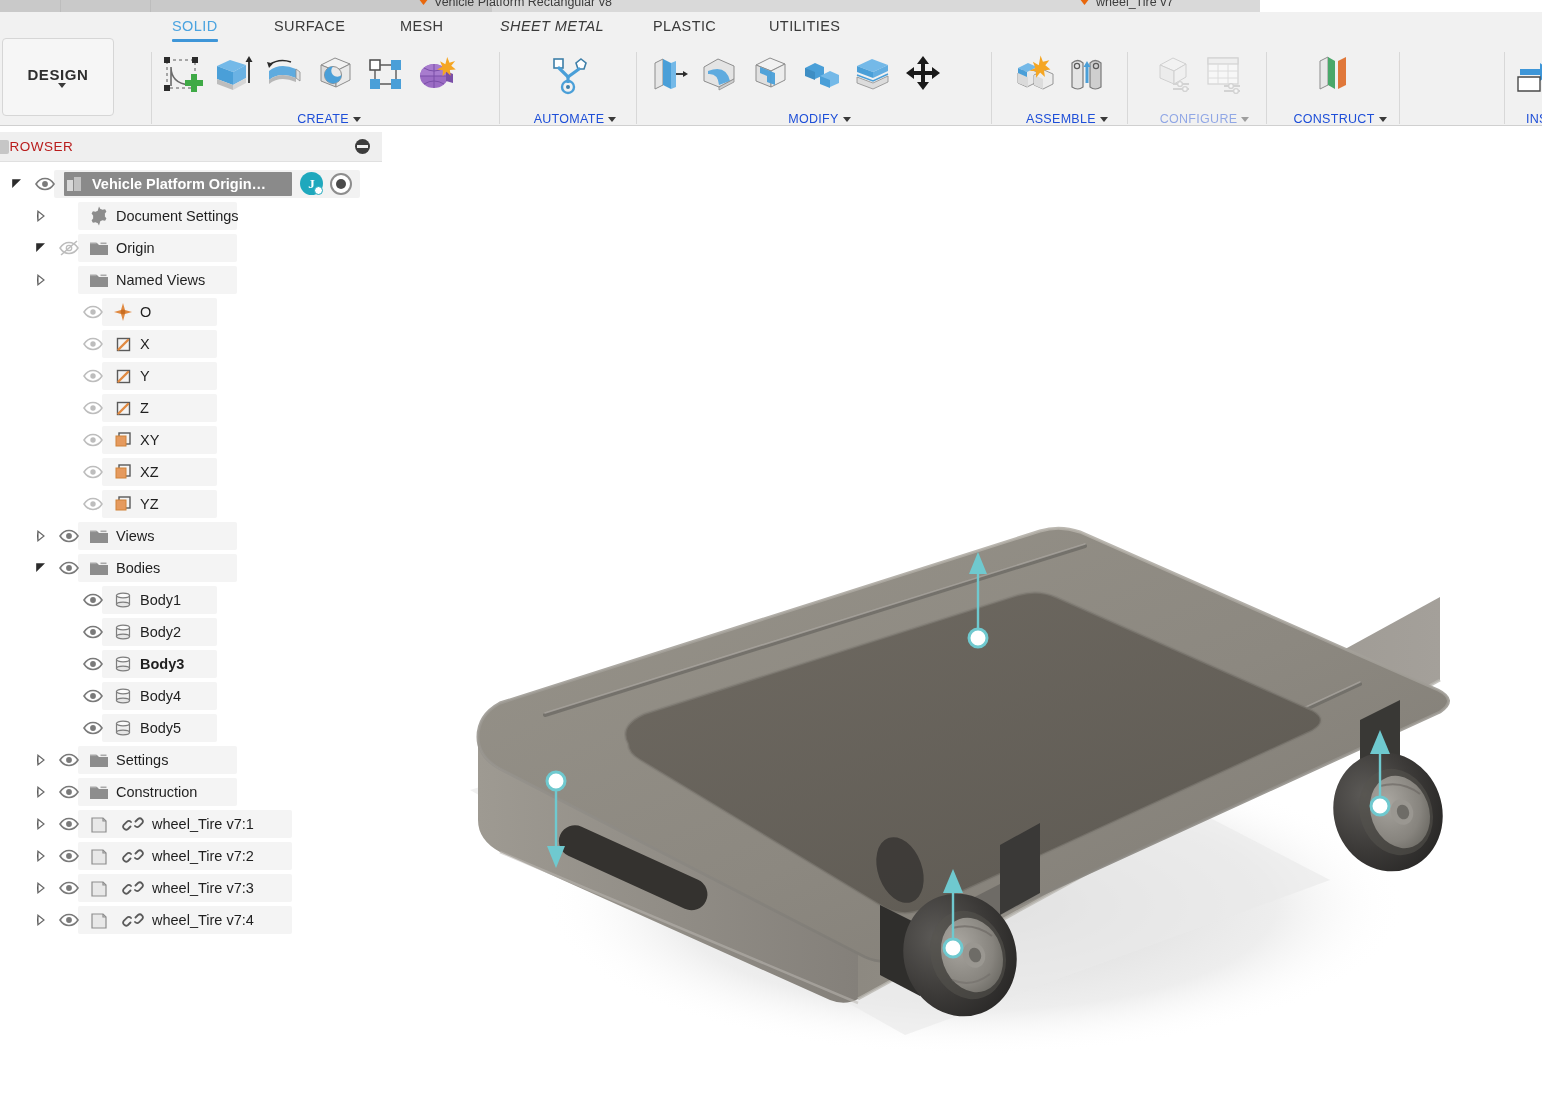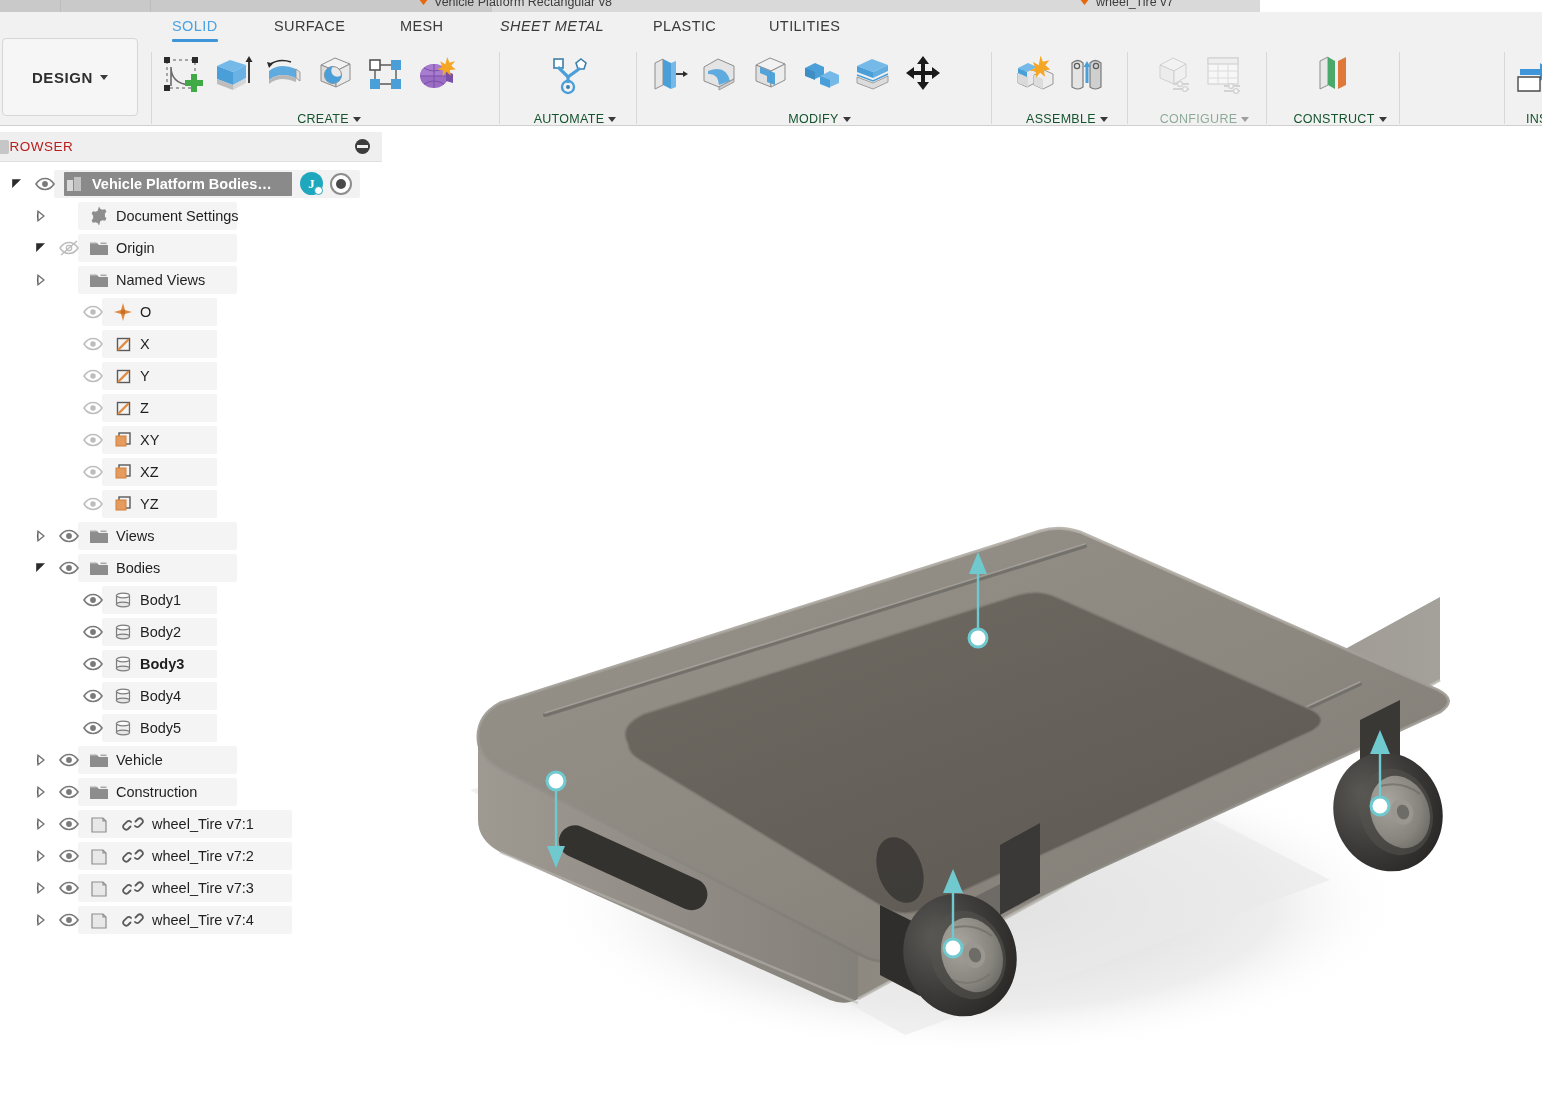--- a/index.html
+++ b/index.html
@@ -52,39 +52,40 @@
     white-space: nowrap; cursor: pointer;
   }
   .rtab.active { color: #4aa3e0; }
   .rtab.active::after {
     content: ""; position: absolute; left: 0; right: 0; bottom: 0;
     height: 3px; background: #3e96d8; border-radius: 1px;
   }
 
   
   .design-box {
-    position: absolute; left: 2px; top: 26px; width: 136px; height: 78px;
+    position: absolute; left: 2px; top: 26px; width: 112px; height: 78px;
     border: 1px solid #d6d6d6; border-radius: 4px; background: #f6f6f6;
     display: flex; align-items: center; justify-content: center;
     cursor: pointer;
+    flex-direction: column;
   }
   .design-box .lbl { font-size: 15px; font-weight: bold; color: #2f2f2f; letter-spacing: .6px; }
   .design-box .caret { margin-left: 7px; }
   .caret {
     display: inline-block; width: 0; height: 0;
     border-left: 4.5px solid transparent; border-right: 4.5px solid transparent;
     border-top: 5px solid #3a3a3a; vertical-align: middle;
   }
 
   
   .panel { position: absolute; top: 34px; height: 82px; }
   .panel .icons { display: flex; align-items: center; height: 56px; gap: 5px; }
   .panel .plabel {
     position: absolute; bottom: 2px; left: 14px; right: 0;
-    text-align: center; font-size: 12.5px; color: #14532d; letter-spacing: .3px;
+    text-align: center; font-size: 12.5px; color: #1d4ed8; letter-spacing: .3px;
     white-space: nowrap;
   }
   .panel .plabel .caret { margin-left: 4px; border-top-color:#3a3a3a; }
   .vdiv {
     position: absolute; top: 40px; width: 1px; height: 72px; background: #d8d8d8;
   }
   .ic {
     width: 46px; height: 46px; position: relative; cursor: pointer;
     display: inline-block; flex: 0 0 auto;
   }
@@ -586,21 +587,21 @@
           </div>
           <div class="eye" style="left: 34px; top: 5px;"><svg width="22" height="22" viewBox="0 0 22 22" xmlns="http://www.w3.org/2000/svg">
               <path d="M11 5.5C5.5 5.5 2 11 2 11s3.5 5.5 9 5.5S20 11 20 11 16.5 5.5 11 5.5z" fill="none" stroke="#7a7a7a" stroke-width="1.6"></path>
               <circle cx="11" cy="11" r="2.9" fill="#7a7a7a"></circle>
             </svg></div>
           <div class="nicon" style="left: 64px; top: 5px; z-index: 2;"><svg width="22" height="22" viewBox="0 0 22 22" xmlns="http://www.w3.org/2000/svg">
               <path d="M3 7h6v11H3z" fill="#d8d8d8"></path>
               <path d="M10 4h7v14h-7z" fill="#c2c2c2"></path>
             </svg></div>
           <div class="selhl" style="left: 64px; top: 4px; height: 24px; width: 228px;"></div>
-          <div class="nlabel" style="left: 92px;">Vehicle Platform Bodies…</div>
+          <div class="nlabel" style="left: 92px;">Vehicle Platform Origin…</div>
           <div class="badge-j" style="left: 300px; top: 4px;">J</div>
           <div class="radio-act" style="left: 330px; top: 5px;"></div>
         </div>
         <div class="node">
           <div class="rowbg" style="left: 78px; right: 145px;"></div>
           <div class="arrow closed" style="left: 34px; top: 9px;">
             <svg width="14" height="14" viewBox="0 0 14 14" xmlns="http://www.w3.org/2000/svg">
               <path d="M4 2.2L10 7l-6 4.8z" fill="none" stroke="#6a6a6a" stroke-width="1.2"></path>
             </svg>
           </div>
@@ -840,21 +841,21 @@
           </div>
           <div class="eye" style="left: 58px; top: 5px;"><svg width="22" height="22" viewBox="0 0 22 22" xmlns="http://www.w3.org/2000/svg">
               <path d="M11 5.5C5.5 5.5 2 11 2 11s3.5 5.5 9 5.5S20 11 20 11 16.5 5.5 11 5.5z" fill="none" stroke="#7a7a7a" stroke-width="1.6"></path>
               <circle cx="11" cy="11" r="2.9" fill="#7a7a7a"></circle>
             </svg></div>
           <div class="nicon" style="left: 88px; top: 5px;"><svg width="22" height="22" viewBox="0 0 22 22" xmlns="http://www.w3.org/2000/svg">
               <path d="M2 6h7l2 2h9v10H2z" fill="#8d8d8d"></path>
               <path d="M2 5.5h6.6v1.6H2z" fill="#a8a8a8"></path>
               <path d="M12.5 5.5h6v1.6h-6z" fill="#a8a8a8"></path>
             </svg></div>
-          <div class="nlabel" style="left: 116px;">Vehicle</div>
+          <div class="nlabel" style="left: 116px;">Settings</div>
         </div>
         <div class="node">
           <div class="rowbg" style="left: 78px; right: 145px;"></div>
           <div class="arrow closed" style="left: 34px; top: 9px;">
             <svg width="14" height="14" viewBox="0 0 14 14" xmlns="http://www.w3.org/2000/svg">
               <path d="M4 2.2L10 7l-6 4.8z" fill="none" stroke="#6a6a6a" stroke-width="1.2"></path>
             </svg>
           </div>
           <div class="eye" style="left: 58px; top: 5px;"><svg width="22" height="22" viewBox="0 0 22 22" xmlns="http://www.w3.org/2000/svg">
               <path d="M11 5.5C5.5 5.5 2 11 2 11s3.5 5.5 9 5.5S20 11 20 11 16.5 5.5 11 5.5z" fill="none" stroke="#7a7a7a" stroke-width="1.6"></path>

